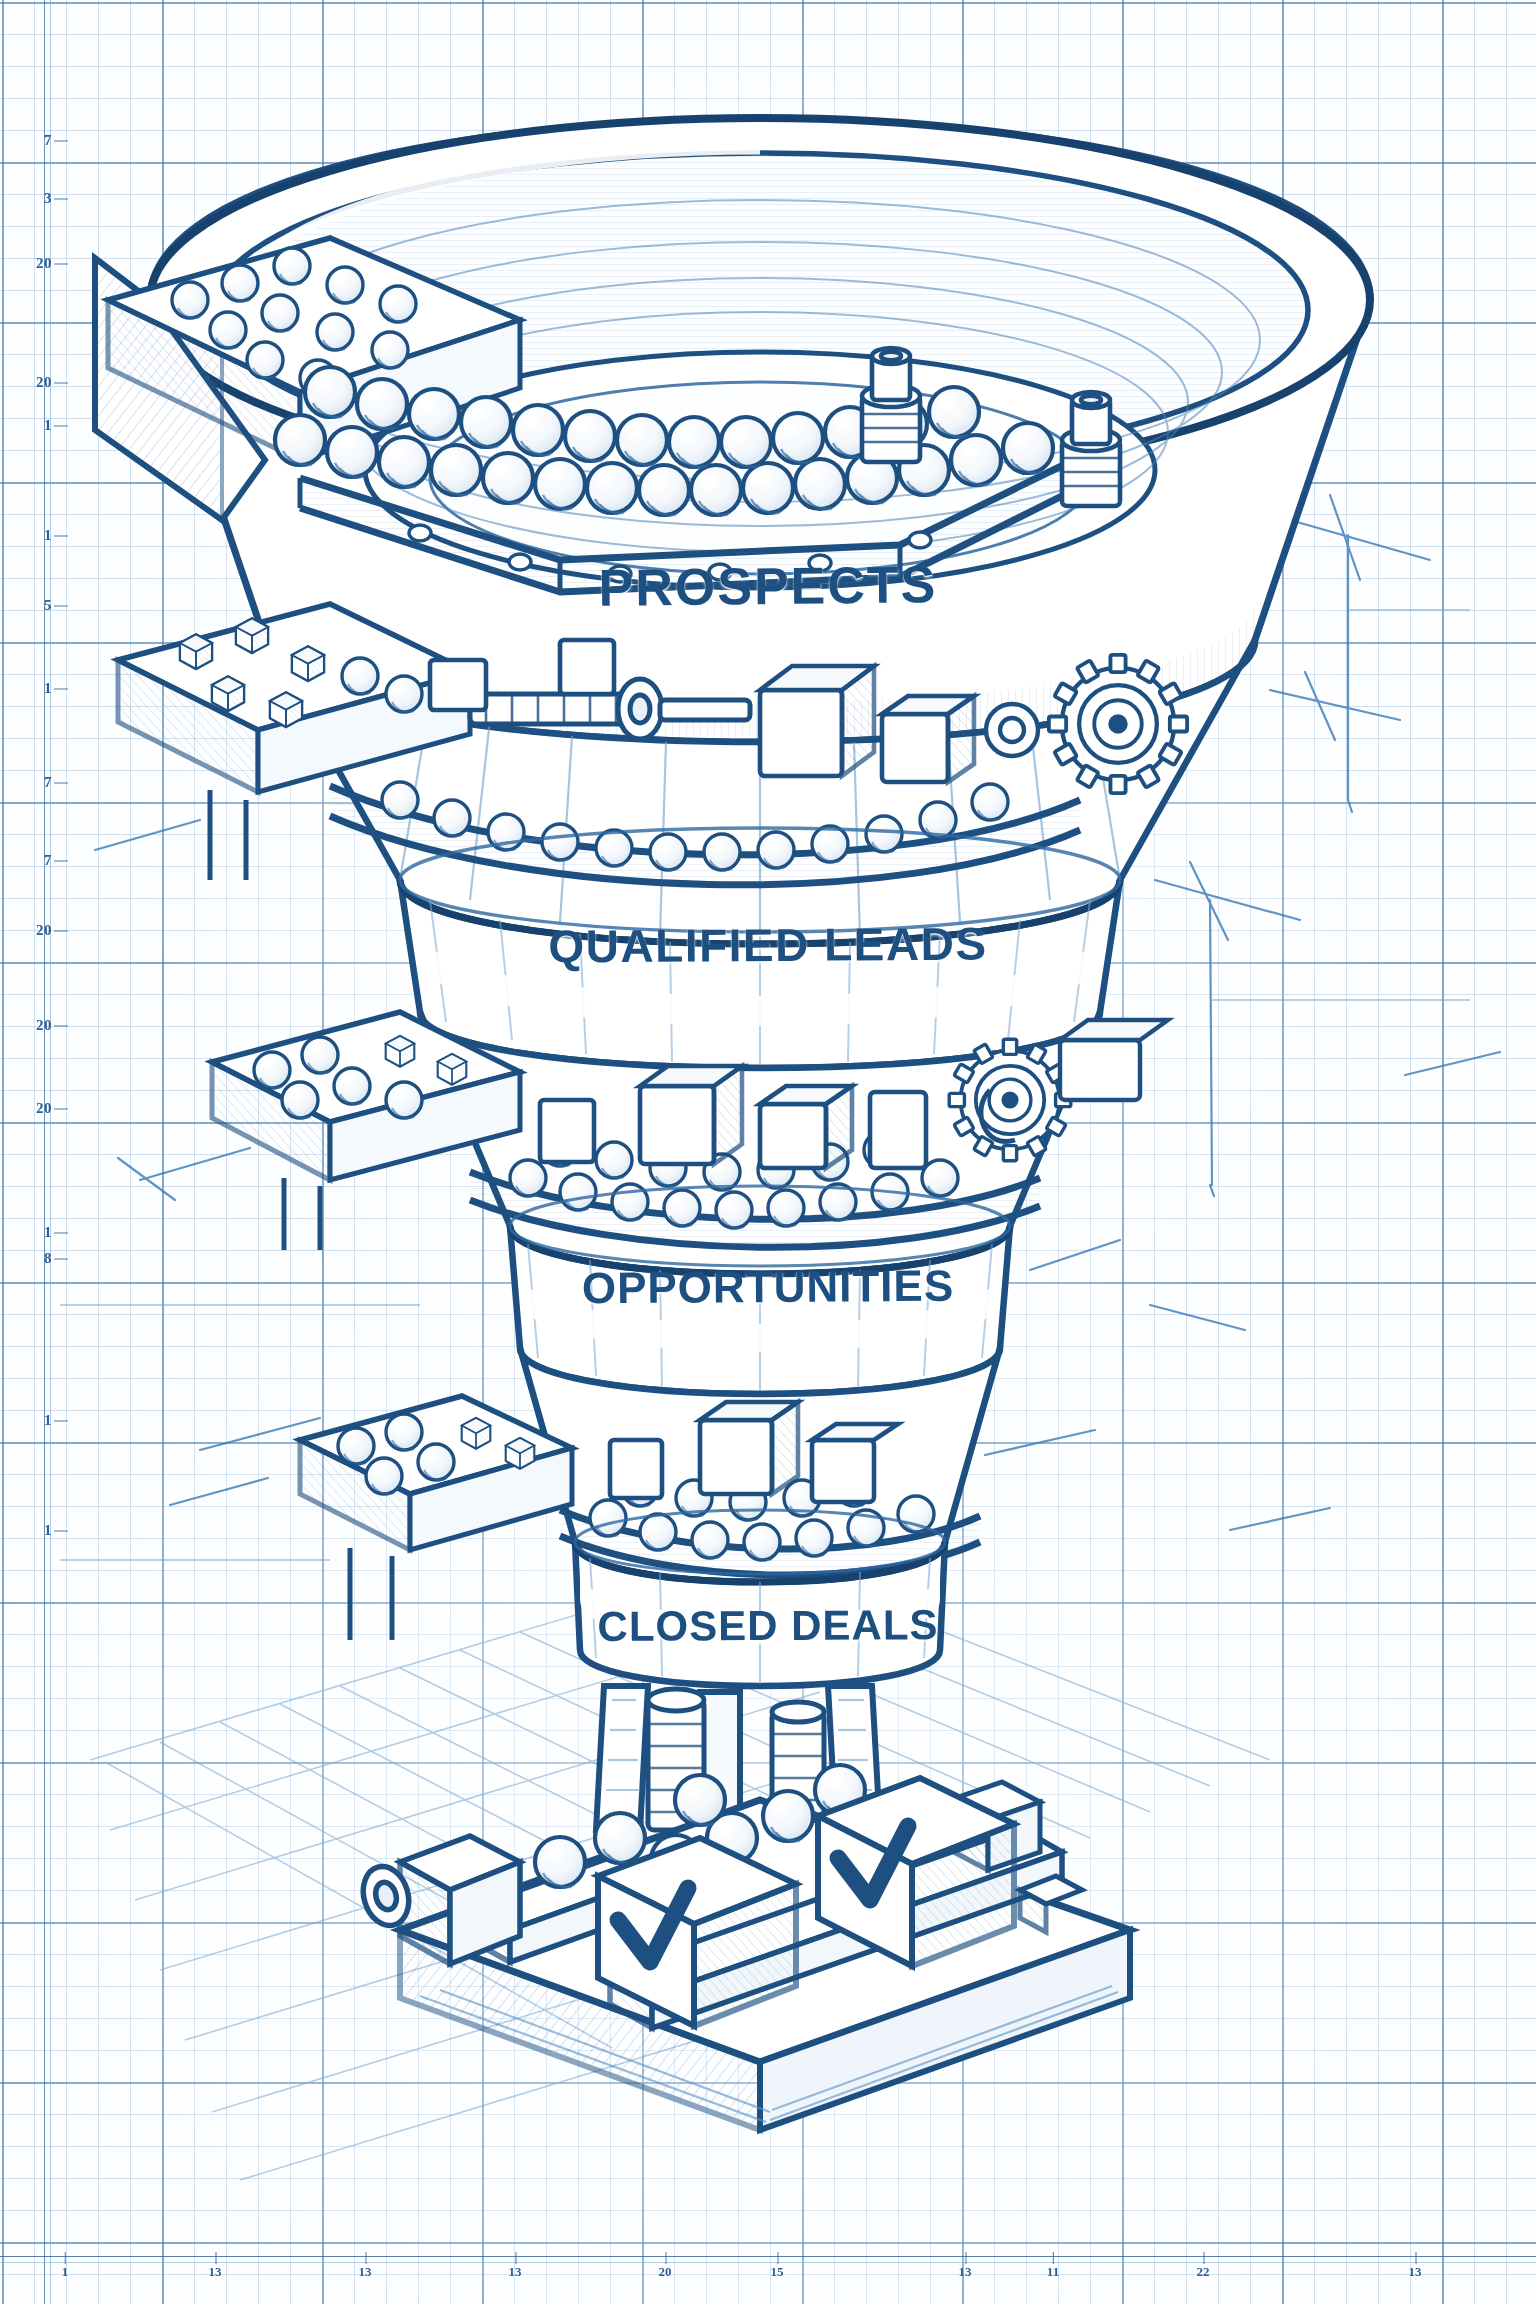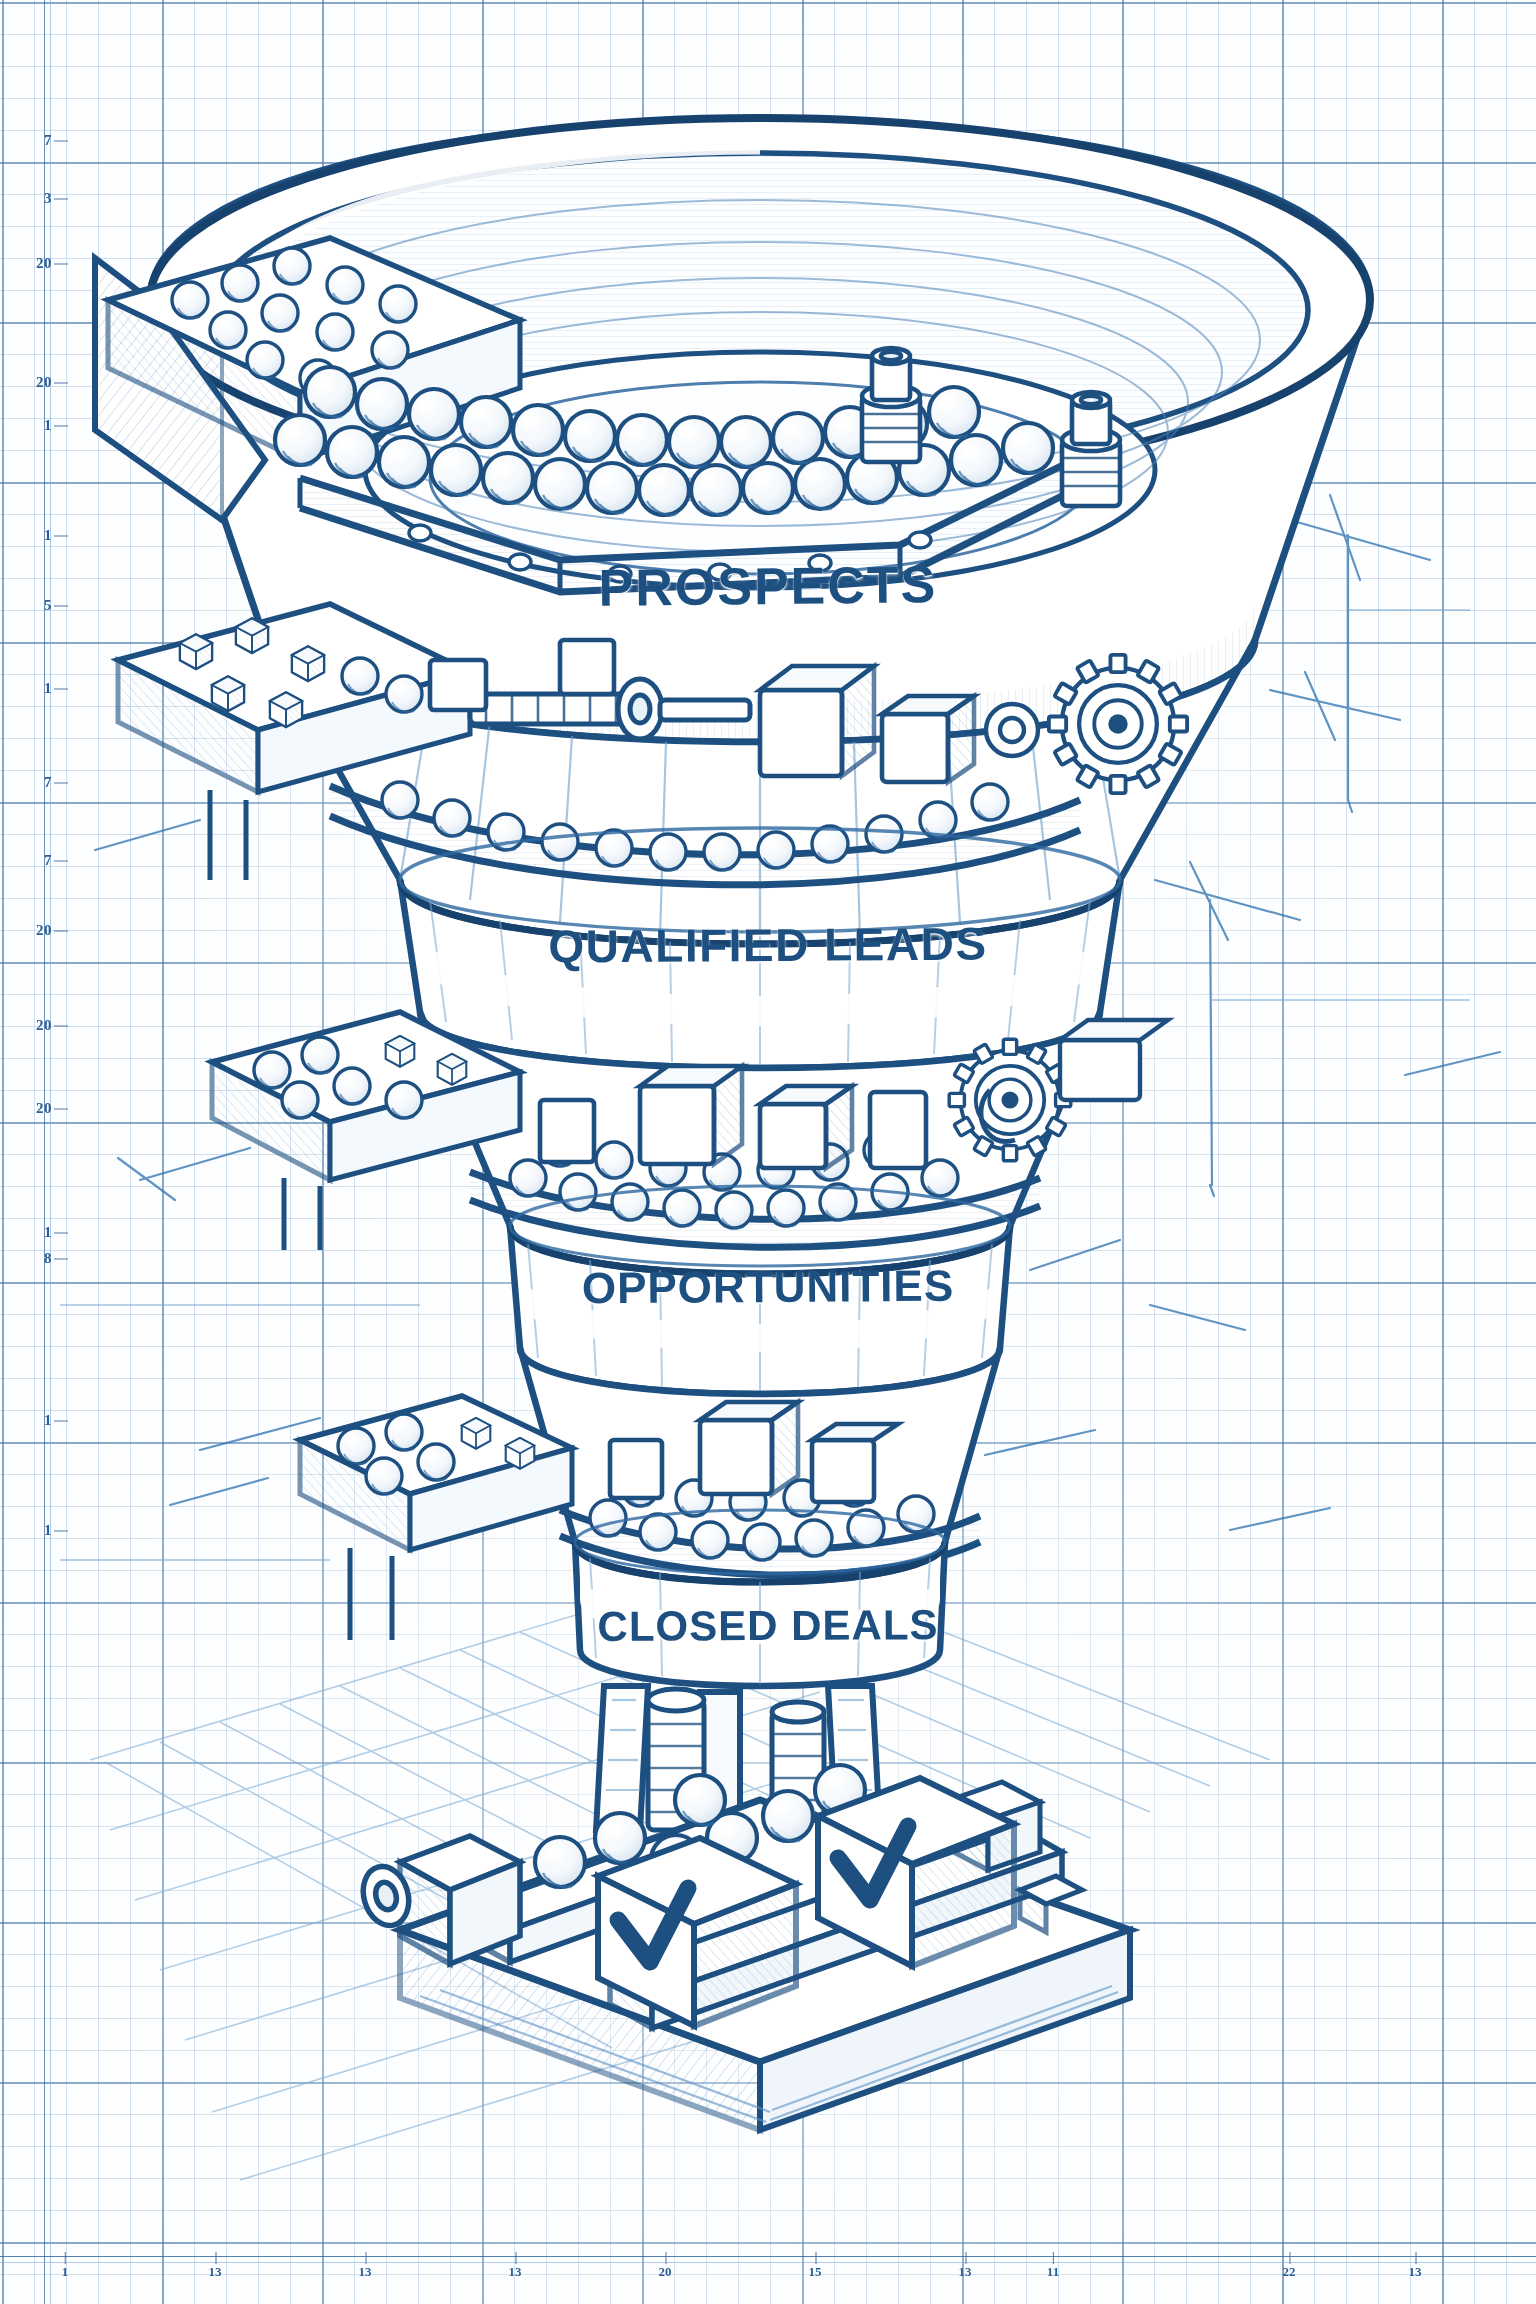--- a/index.html
+++ b/index.html
@@ -724,20 +724,20 @@
       <div class="tickL" style="top: 1530px;">1</div>
     </div>
   <div class="ruler-bottom">
     <div class="rb-line"></div>
     <div class="rb-line2"></div>
   <div class="tickB" style="left: 65px;">1</div>
       <div class="tickB" style="left: 215px;">13</div>
       <div class="tickB" style="left: 365px;">13</div>
       <div class="tickB" style="left: 515px;">13</div>
       <div class="tickB" style="left: 665px;">20</div>
-      <div class="tickB" style="left: 815px;">15</div>
+      <div class="tickB" style="left: 777px;">15</div>
       <div class="tickB" style="left: 965px;">13</div>
       <div class="tickB" style="left: 1053px;">11</div>
-      <div class="tickB" style="left: 1289px; font-family: Liberation Serif, serif;">22</div>
+      <div class="tickB" style="left: 1203px; font-family: Liberation Serif, serif;">22</div>
       <div class="tickB" style="left: 1415px;">13</div>
     </div>
 
 </div>
 
 </body></html>

